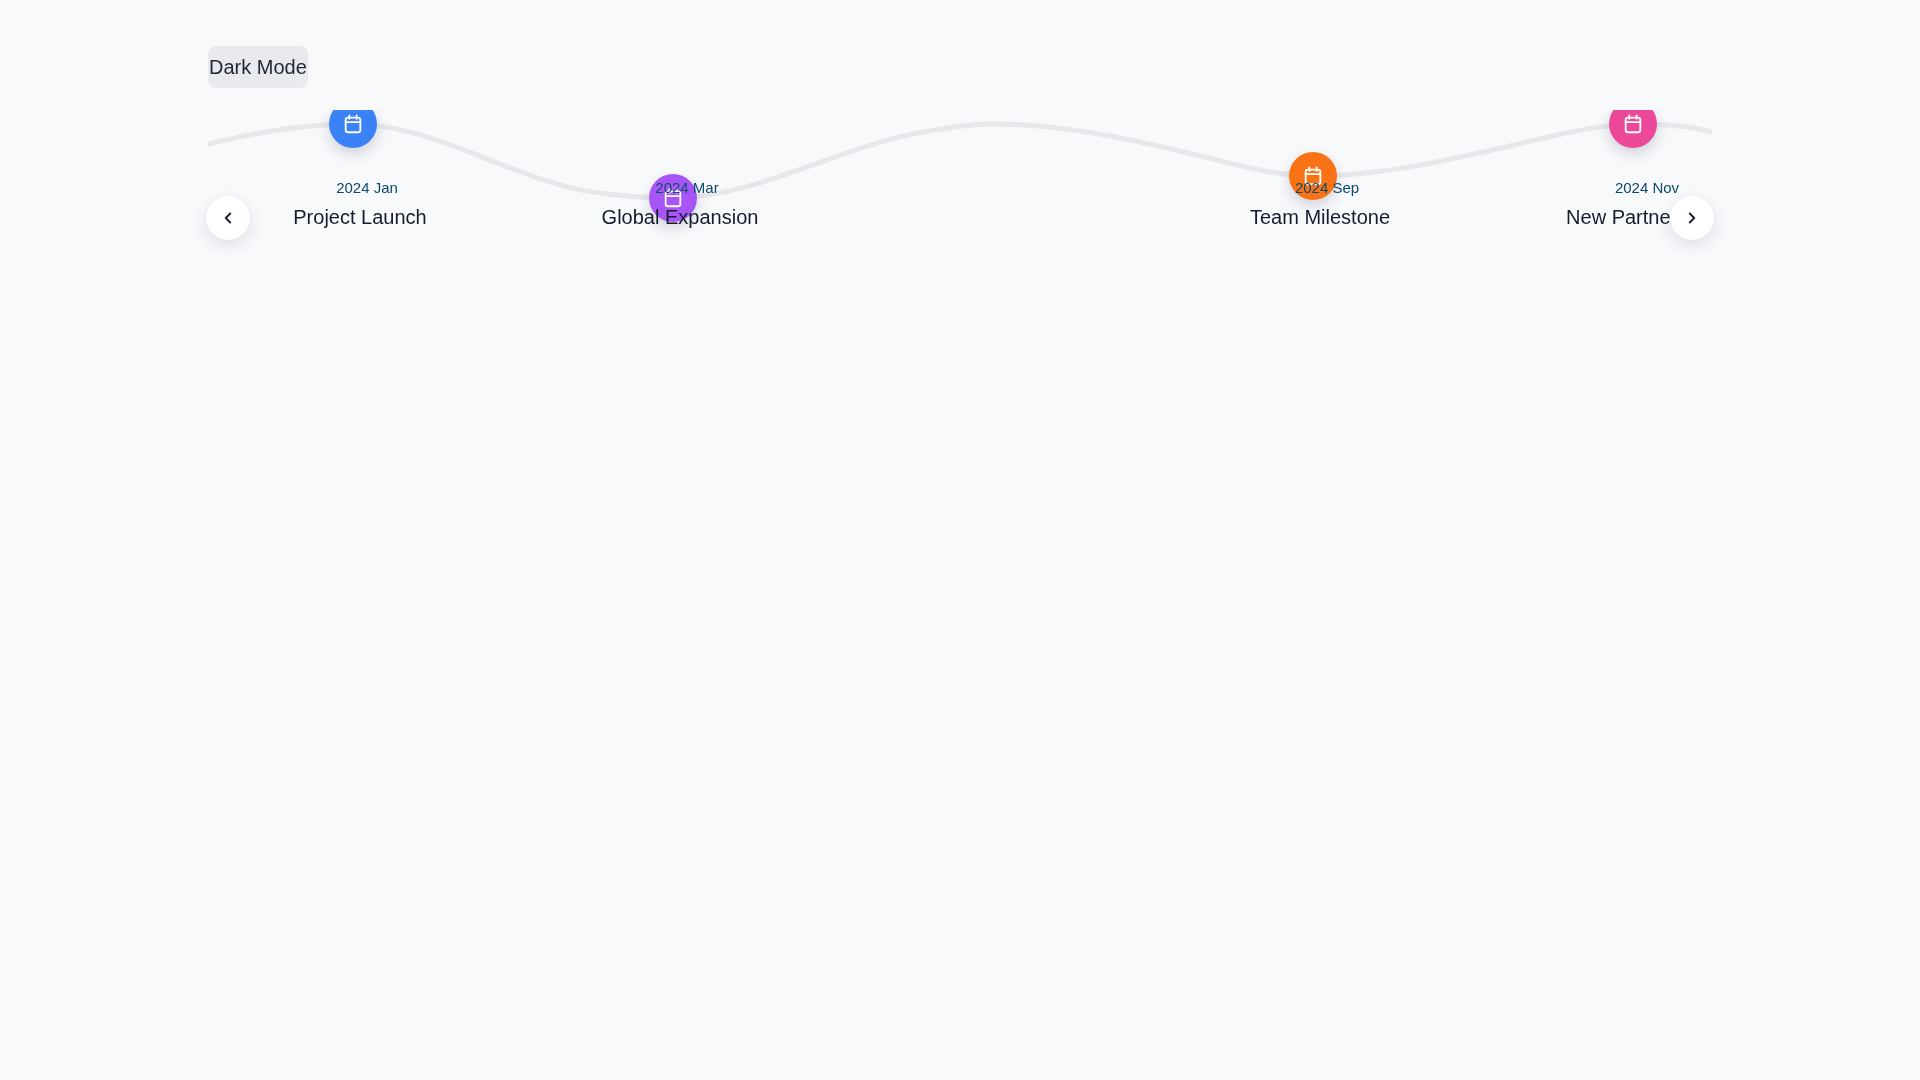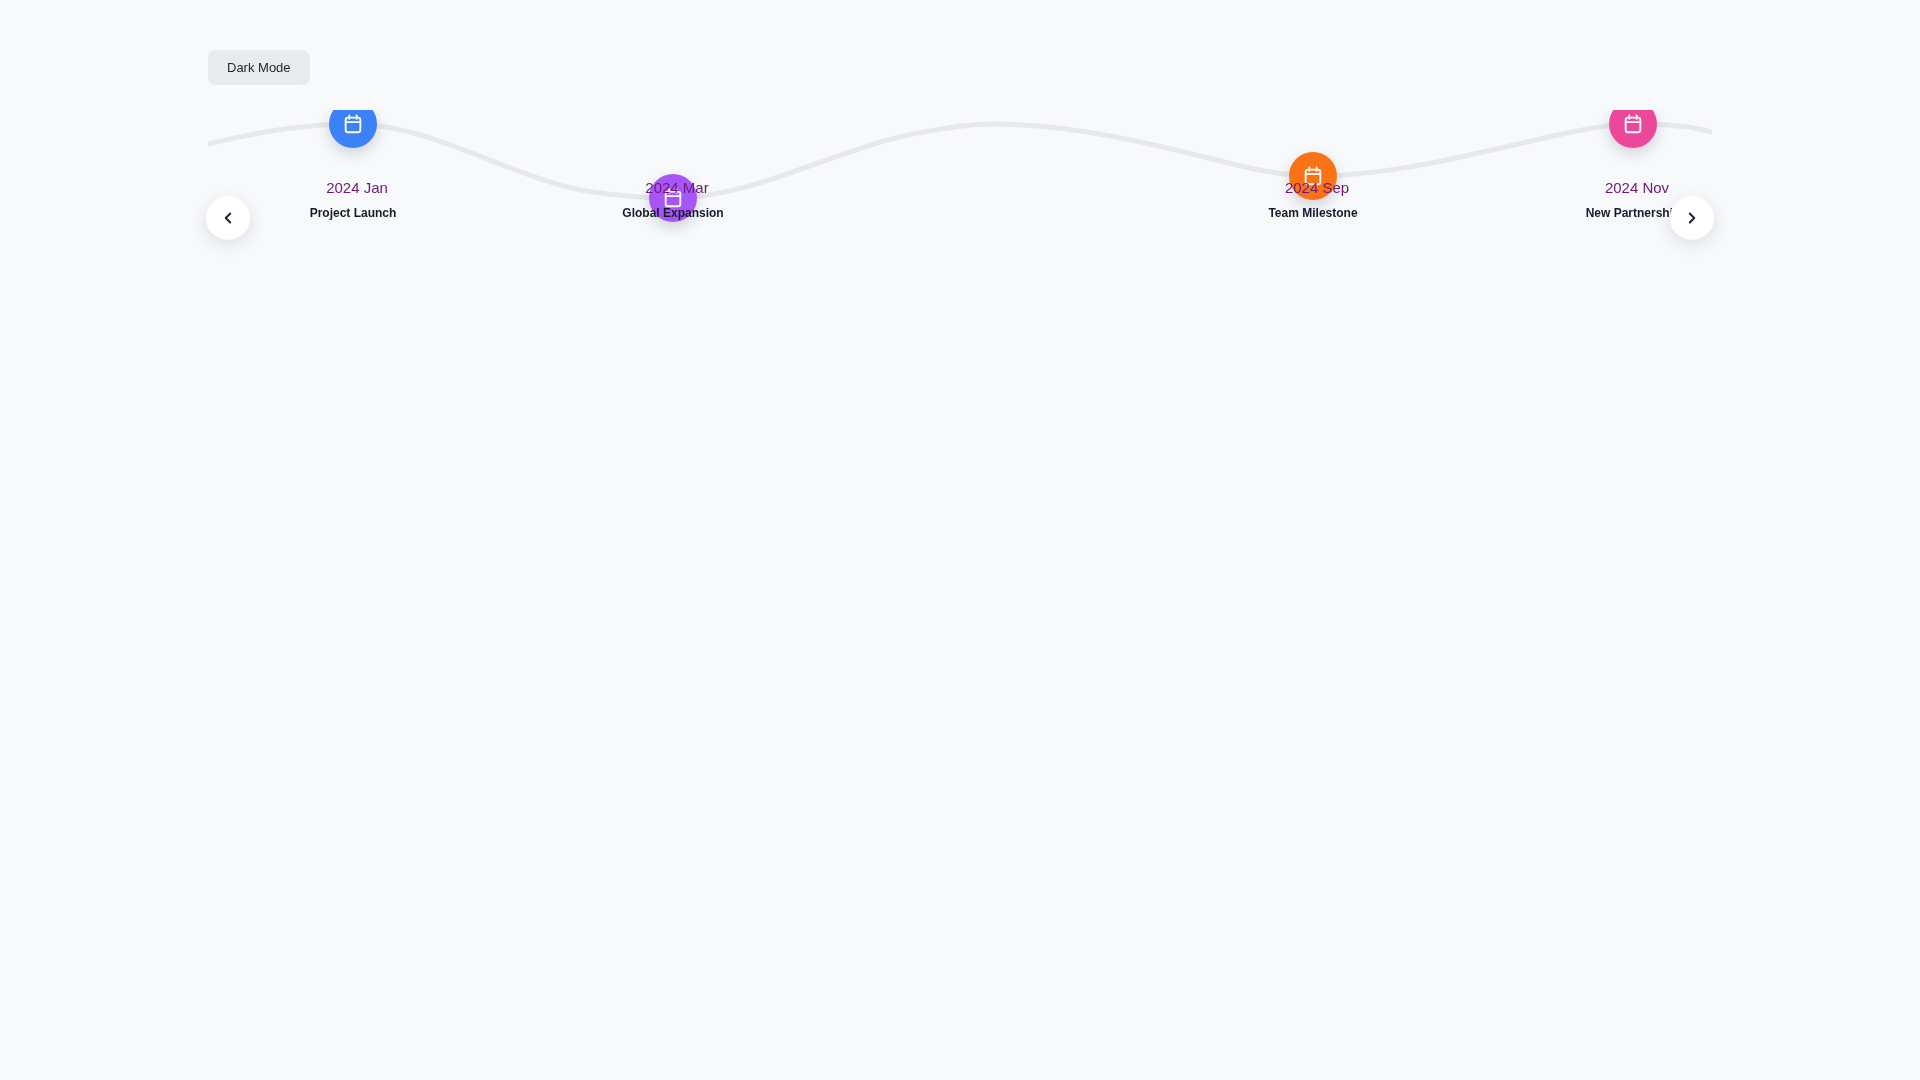--- a/index.html
+++ b/index.html
@@ -37,23 +37,23 @@
     color: #161c2d;
     letter-spacing: -0.3px;
     line-height: 1;
     white-space: nowrap;
   }
 
   .dark-mode-button {
     background: #e8eaed;
     border: none;
     border-radius: 8px;
-    padding: 11px 19px;
+    padding: 11px 1px;
     font-family: "Liberation Sans", sans-serif;
-    font-size: 13px;
+    font-size: 20px;
     color: #232838;
     cursor: pointer;
     white-space: nowrap;
     line-height: 1;
   }
 
   
   .timeline {
     position: absolute;
     left: 208px;
@@ -100,36 +100,36 @@
     align-items: center;
     justify-content: center;
     box-shadow: 0 6px 14px rgba(40,45,70,0.18);
     cursor: pointer;
   }
 
   .node-dot svg { display: block; }
 
   .node-date {
     position: absolute;
-    left: 4px;
+    left: 14px;
     top: 70px;
     width: 100%;
     font-size: 15px;
-    color: #701a75;
+    color: #0c4a6e;
     line-height: 1;
     white-space: nowrap;
   }
 
   .node-title {
     position: absolute;
-    left: 0;
+    left: 7px;
     top: 97px;
     width: 100%;
-    font-size: 12px;
-    font-weight: bold;
+    font-size: 20px;
+    font-weight: normal;
     color: #161c2d;
     line-height: 1;
     white-space: nowrap;
   }
 
   
   .nav-arrow {
     position: absolute;
     top: 196px;
     width: 44px;

